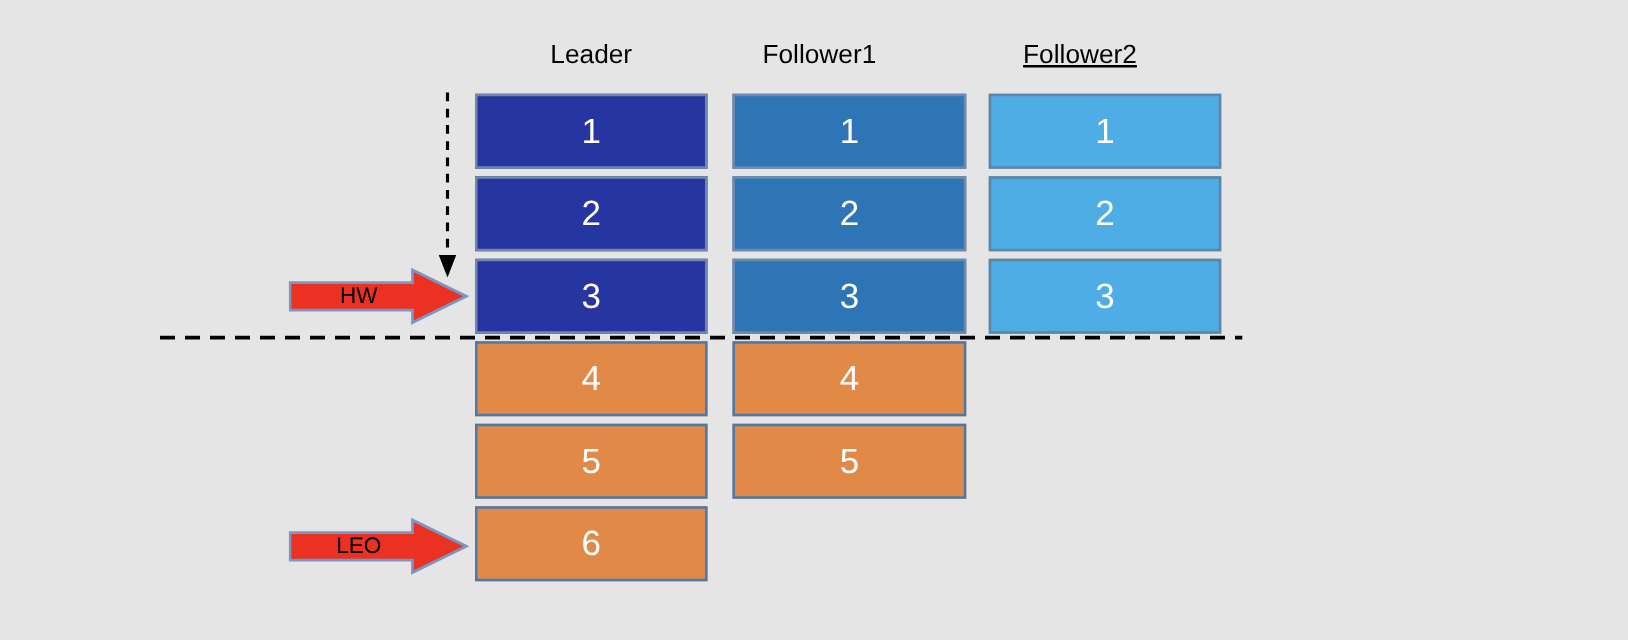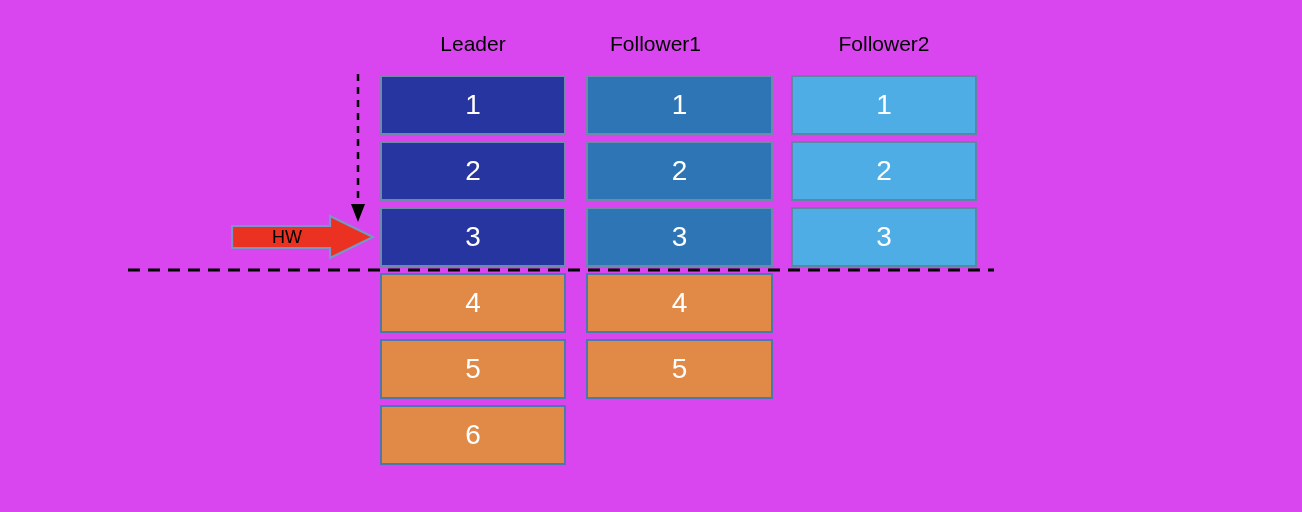--- a/index.html
+++ b/index.html
@@ -5,21 +5,21 @@
   html, body {
     margin: 0;
     padding: 0;
     background: #ffffff;
     font-family: "Liberation Sans", sans-serif;
   }
   .canvas {
     position: relative;
     width: 1302px;
     height: 512px;
-    background: #d946ef;
+    background: #e5e5e5;
     overflow: hidden;
   }
   .col-header {
     position: absolute;
     top: 30px;
     height: 28px;
     line-height: 28px;
     text-align: center;
     font-size: 21px;
     color: var(--label_text);
@@ -41,21 +41,21 @@
   .c-follower1 { background: var(--follower1_fill); border-color: var(--blue_border); }
   .c-follower2 { background: var(--follower2_fill); border-color: var(--follower2_border); }
   .uncommitted { background: var(--uncommitted_fill) !important; border-color: var(--uncommitted_border) !important; border-width: 2.5px; }
 
   
   .x-leader    { left: 380px; }
   .x-follower1 { left: 586px; width: 187px; }
   .x-follower2 { left: 791px; }
   .hx-leader    { left: 380px; width: 186px; }
   .hx-follower1 { left: 562px; width: 187px; }
-  .hx-follower2 { left: 791px; width: 186px; }
+  .hx-follower2 { left: 771px; width: 186px; text-decoration: underline; }
 
   
   .r1 { top: 75px; }
   .r2 { top: 141px; }
   .r3 { top: 207px; }
   .r4 { top: 273px; }
   .r5 { top: 339px; }
   .r6 { top: 405px; }
 
   .pointer {
@@ -142,14 +142,20 @@
     <polygon points="3,132 17,132 10,150"></polygon>
   </svg>
 
   <div class="pointer hw-pointer">
     <svg width="144" height="46">
       <polygon class="arrow-shape" points="1,12 99,12 99,2 142,23 99,44 99,34 1,34"></polygon>
     </svg>
     <span class="pointer-label">HW</span>
   </div>
 
+  <div class="pointer leo-pointer">
+    <svg width="144" height="46">
+      <polygon class="arrow-shape" points="1,12 99,12 99,2 142,23 99,44 99,34 1,34"></polygon>
+    </svg>
+    <span class="pointer-label">LEO</span>
+  </div>
 
 </div>
 
 </body></html>

